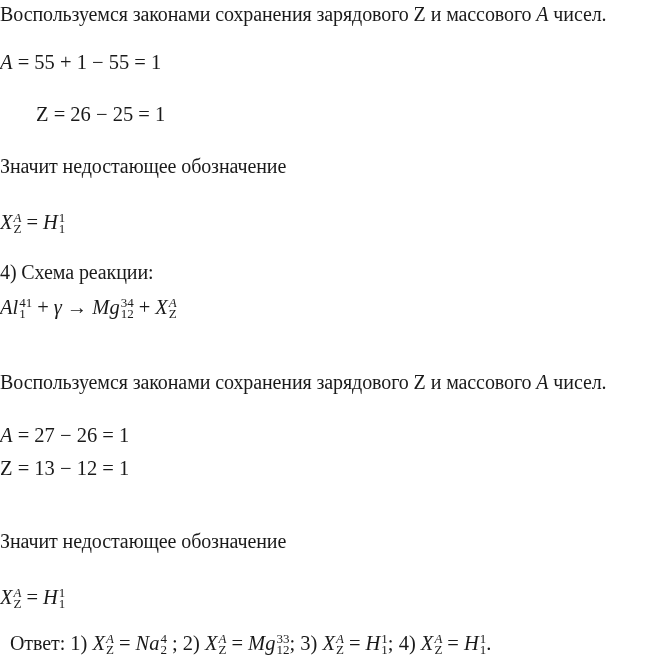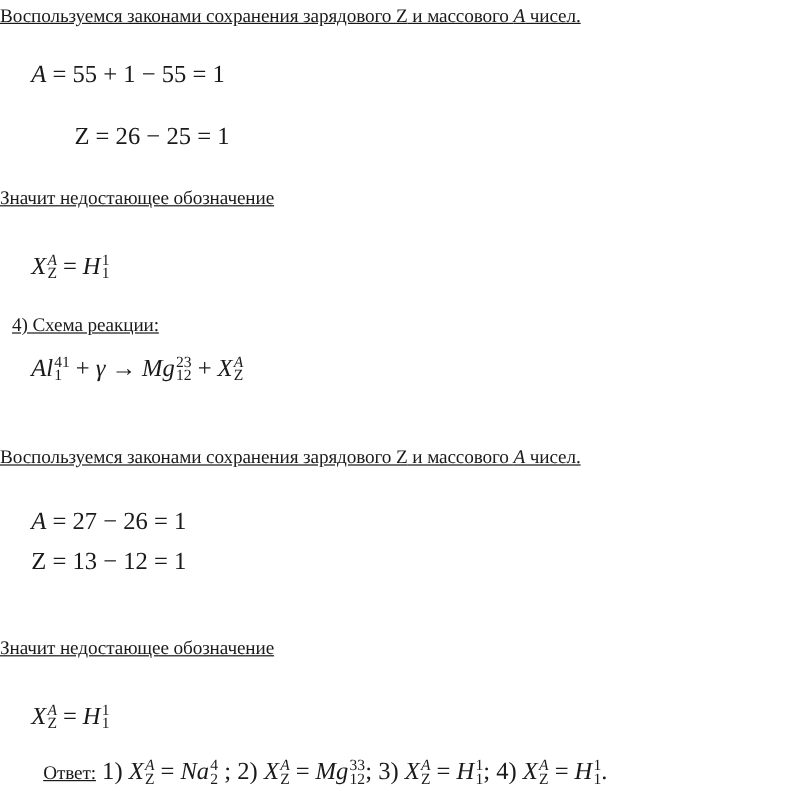--- a/index.html
+++ b/index.html
@@ -16,28 +16,26 @@
     }
     .line {
       position: absolute;
       left: 0;
       white-space: nowrap;
       font-size: 19px;
       line-height: 24px;
     }
     .text {
       font-family: "Liberation Serif", "DejaVu Serif", serif;
-      font-size: 16px;
+      font-size: 20px;
       letter-spacing: -0.1px;
-      text-decoration: underline;
     }
     .math {
       font-family: "Liberation Serif", "DejaVu Serif", serif;
       font-size: 20.5px;
-      padding-left: 26px;
     }
     .var {
       font-style: italic;
     }
     .op {
       padding: 0 5px;
     }
     .sub-sup {
       display: inline-block;
       vertical-align: middle;
@@ -72,24 +70,24 @@
 <div class="line math" style="top:102px;margin-left:36px;">
   <span>Z</span> <span>= 26 − 25 = 1</span>
 </div>
 
 <div class="line text" style="top:154px;">Значит недостающее обозначение</div>
 
 <div class="line math" style="top:210px;">
   <span class="var">X</span><span class="sub-sup"><span class="sup-i">A</span><span class="sub-z">Z</span></span><span class="op">=</span><span class="var">H</span><span class="sub-sup"><span>1</span><span>1</span></span>
 </div>
 
-<div class="line text" style="top:260px;margin-left:10px;">4) Схема реакции:</div>
+<div class="line text" style="top:260px;">4) Схема реакции:</div>
 
 <div class="line math" style="top:295px;font-family:Liberation Serif, serif;">
-  <span class="var">Al</span><span class="sub-sup"><span>41</span><span>1</span></span><span class="op">+</span><span class="var">γ</span><span class="op">→</span><span class="var">Mg</span><span class="sub-sup"><span>23</span><span>12</span></span><span class="op">+</span><span class="var">X</span><span class="sub-sup"><span class="sup-i">A</span><span class="sub-z">Z</span></span>
+  <span class="var">Al</span><span class="sub-sup"><span>41</span><span>1</span></span><span class="op">+</span><span class="var">γ</span><span class="op">→</span><span class="var">Mg</span><span class="sub-sup"><span>34</span><span>12</span></span><span class="op">+</span><span class="var">X</span><span class="sub-sup"><span class="sup-i">A</span><span class="sub-z">Z</span></span>
 </div>
 
 <div class="line text" style="top:370px;">
   <span>Воспользуемся законами сохранения зарядового </span><span>Z</span><span> и массового </span><span class="var">A</span><span> чисел.</span>
 </div>
 
 <div class="line math" style="top:423px;">
   <span class="var">A</span> <span>= 27 − 26 = 1</span>
 </div>
 

